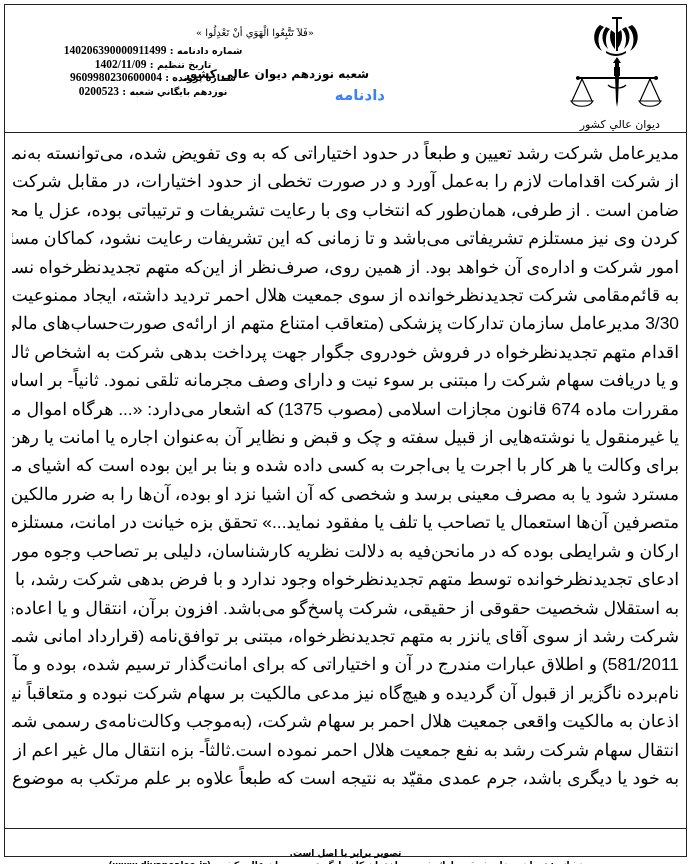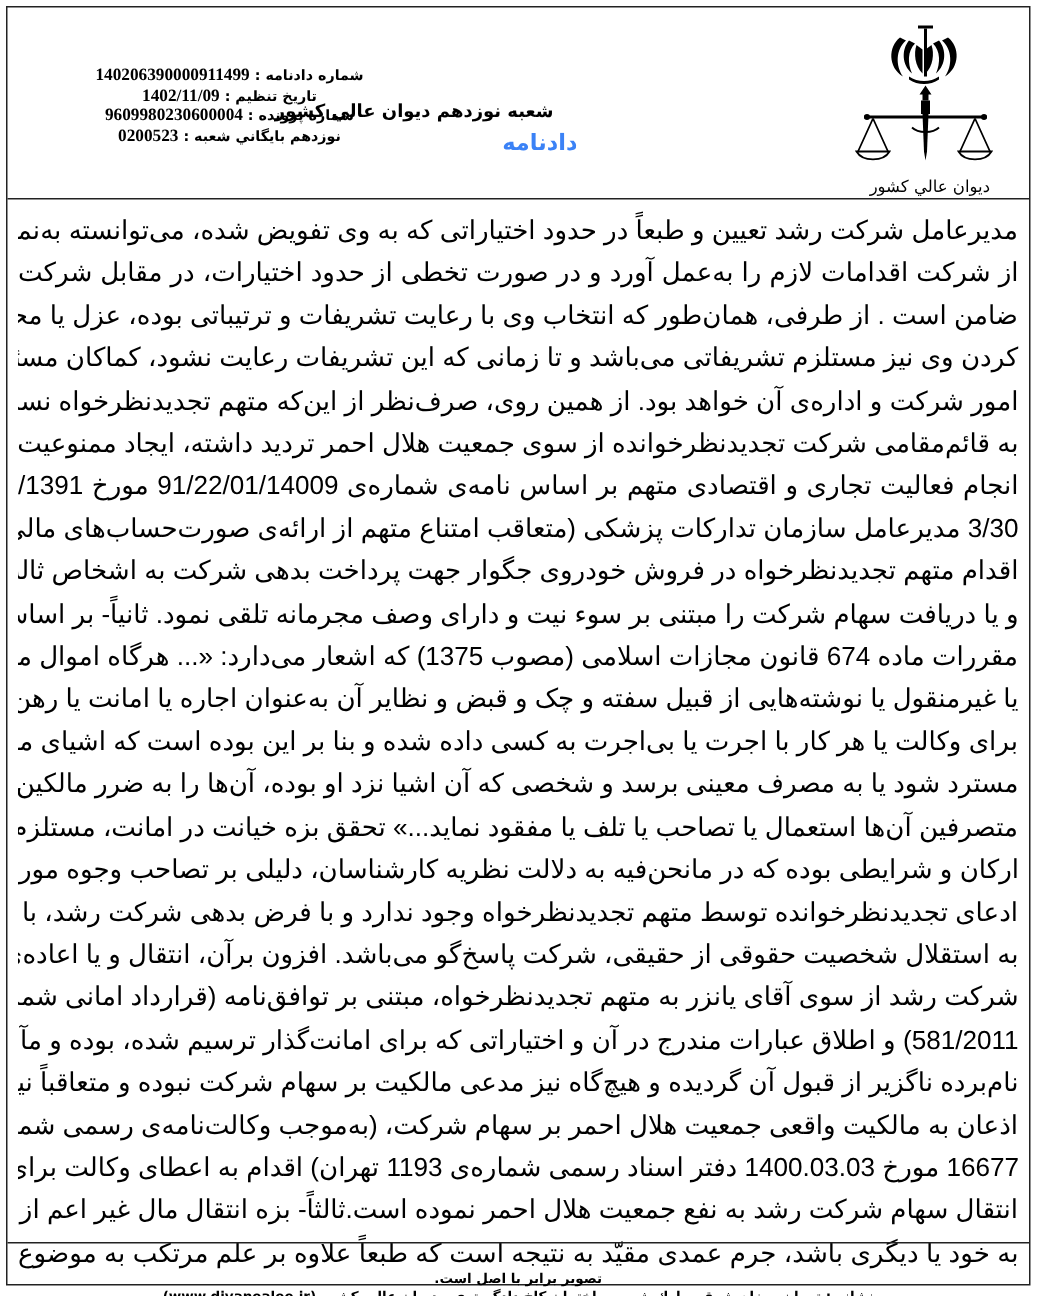--- a/index.html
+++ b/index.html
@@ -50,20 +50,21 @@
           <path d="M12 68 L2 90 M12 68 L22 90"></path>
           <path d="M1 90 C5 97 19 97 23 90 Z"></path>
           <path d="M80 68 L70 90 M80 68 L90 90"></path>
           <path d="M69 90 C73 97 87 97 91 90 Z"></path>
           <path d="M38 74 C42 78 52 78 56 74"></path>
         </g>
       </svg>
       <div class="emblem-caption">ديوان عالي كشور</div>
     </div>
 
+    <div class="verse">«فَلاَ تَتَّبِعُوا الْهَوَي أنْ تَعْدِلُوا »</div>
     <div class="branch">شعبه نوزدهم ديوان عالي كشور</div>
     <div class="doc-title">دادنامه</div>
 
     <div class="meta">
       <div class="row">
         <span>شماره دادنامه :</span>
         <span class="val">140206390000911499</span>
       </div>
       <div class="row">
         <span>تاريخ تنظيم :</span>
@@ -80,37 +81,35 @@
     </div>
   </div>
 
   <div class="body-text">
     <span class="line">مدیرعامل شرکت رشد تعیین و طبعاً در حدود اختیاراتی که به وی تفویض شده، می‌توانسته به‌نمایندگی</span>
     <span class="line">از شرکت اقدامات لازم را به‌عمل آورد و در صورت تخطی از حدود اختیارات، در مقابل شرکت</span>
     <span class="line">ضامن است . از طرفی، همان‌طور که انتخاب وی با رعایت تشریفات و ترتیباتی بوده، عزل یا محدود</span>
     <span class="line">کردن وی نیز مستلزم تشریفاتی می‌باشد و تا زمانی که این تشریفات رعایت نشود، کماکان مسئول</span>
     <span class="line">امور شرکت و اداره‌ی آن خواهد بود. از همین روی، صرف‌نظر از این‌که متهم تجدیدنظرخواه نسبت</span>
     <span class="line">به قائم‌مقامی شرکت تجدیدنظرخوانده از سوی جمعیت هلال احمر تردید داشته، ایجاد ممنوعیت برای</span>
-    <span class="line">انجام فعالیت تجاری و اقتصادی متهم بر اساس نامه‌ی شماره‌ی 91/22/01/14009 مورخ 1391/</span>
     <span class="line">3/30 مدیرعامل سازمان تدارکات پزشکی (متعاقب امتناع متهم از ارائه‌ی صورت‌حساب‌های مالی</span>
     <span class="line">اقدام متهم تجدیدنظرخواه در فروش خودروی جگوار جهت پرداخت بدهی شرکت به اشخاص ثالث</span>
     <span class="line">و یا دریافت سهام شرکت را مبتنی بر سوء نیت و دارای وصف مجرمانه تلقی نمود. ثانیاً- بر اساس</span>
     <span class="line">مقررات ماده 674 قانون مجازات اسلامی (مصوب 1375) که اشعار می‌دارد: «... هرگاه اموال منقول</span>
     <span class="line">یا غیرمنقول یا نوشته‌هایی از قبیل سفته و چک و قبض و نظایر آن به‌عنوان اجاره یا امانت یا رهن یا</span>
     <span class="line">برای وکالت یا هر کار با اجرت یا بی‌اجرت به کسی داده شده و بنا بر این بوده است که اشیای مذکور</span>
     <span class="line">مسترد شود یا به مصرف معینی برسد و شخصی که آن اشیا نزد او بوده، آن‌ها را به ضرر مالکین یا</span>
     <span class="line">متصرفین آن‌ها استعمال یا تصاحب یا تلف یا مفقود نماید...» تحقق بزه خیانت در امانت، مستلزم احراز</span>
     <span class="line">ارکان و شرایطی بوده که در مانحن‌فیه به دلالت نظریه کارشناسان، دلیلی بر تصاحب وجوه مورد</span>
     <span class="line">ادعای تجدیدنظرخوانده توسط متهم تجدیدنظرخواه وجود ندارد و با فرض بدهی شرکت رشد، با توجه</span>
     <span class="line">به استقلال شخصیت حقوقی از حقیقی، شرکت پاسخ‌گو می‌باشد. افزون برآن، انتقال و یا اعاده‌ی سهام</span>
     <span class="line">شرکت رشد از سوی آقای یانزر به متهم تجدیدنظرخواه، مبتنی بر توافق‌نامه (قرارداد امانی شماره‌ی</span>
     <span class="line">581/2011) و اطلاق عبارات مندرج در آن و اختیاراتی که برای امانت‌گذار ترسیم شده، بوده و مآلاً</span>
     <span class="line">نام‌برده ناگزیر از قبول آن گردیده و هیچ‌گاه نیز مدعی مالکیت بر سهام شرکت نبوده و متعاقباً نیز با</span>
     <span class="line">اذعان به مالکیت واقعی جمعیت هلال احمر بر سهام شرکت، (به‌موجب وکالت‌نامه‌ی رسمی شماره‌ی</span>
-    <span class="line">16677 مورخ 1400.03.03 دفتر اسناد رسمی شماره‌ی 1193 تهران) اقدام به اعطای وکالت برای</span>
     <span class="line">انتقال سهام شرکت رشد به نفع جمعیت هلال احمر نموده است.ثالثاً- بزه انتقال مال غیر اعم از این‌که</span>
     <span class="line">به خود یا دیگری باشد، جرم عمدی مقیّد به نتیجه است که طبعاً علاوه بر علم مرتکب به موضوع</span>
 
   </div>
 
   <div class="footer">
     <div>تصوير برابر با اصل است.</div>
     <div>نشاني: تهران - ضلع شرقي پارك شهر- ساختمان كاخ دادگستري - ديوان عالي كشور (www.divanealee.ir)</div>
   </div>
 </div>

